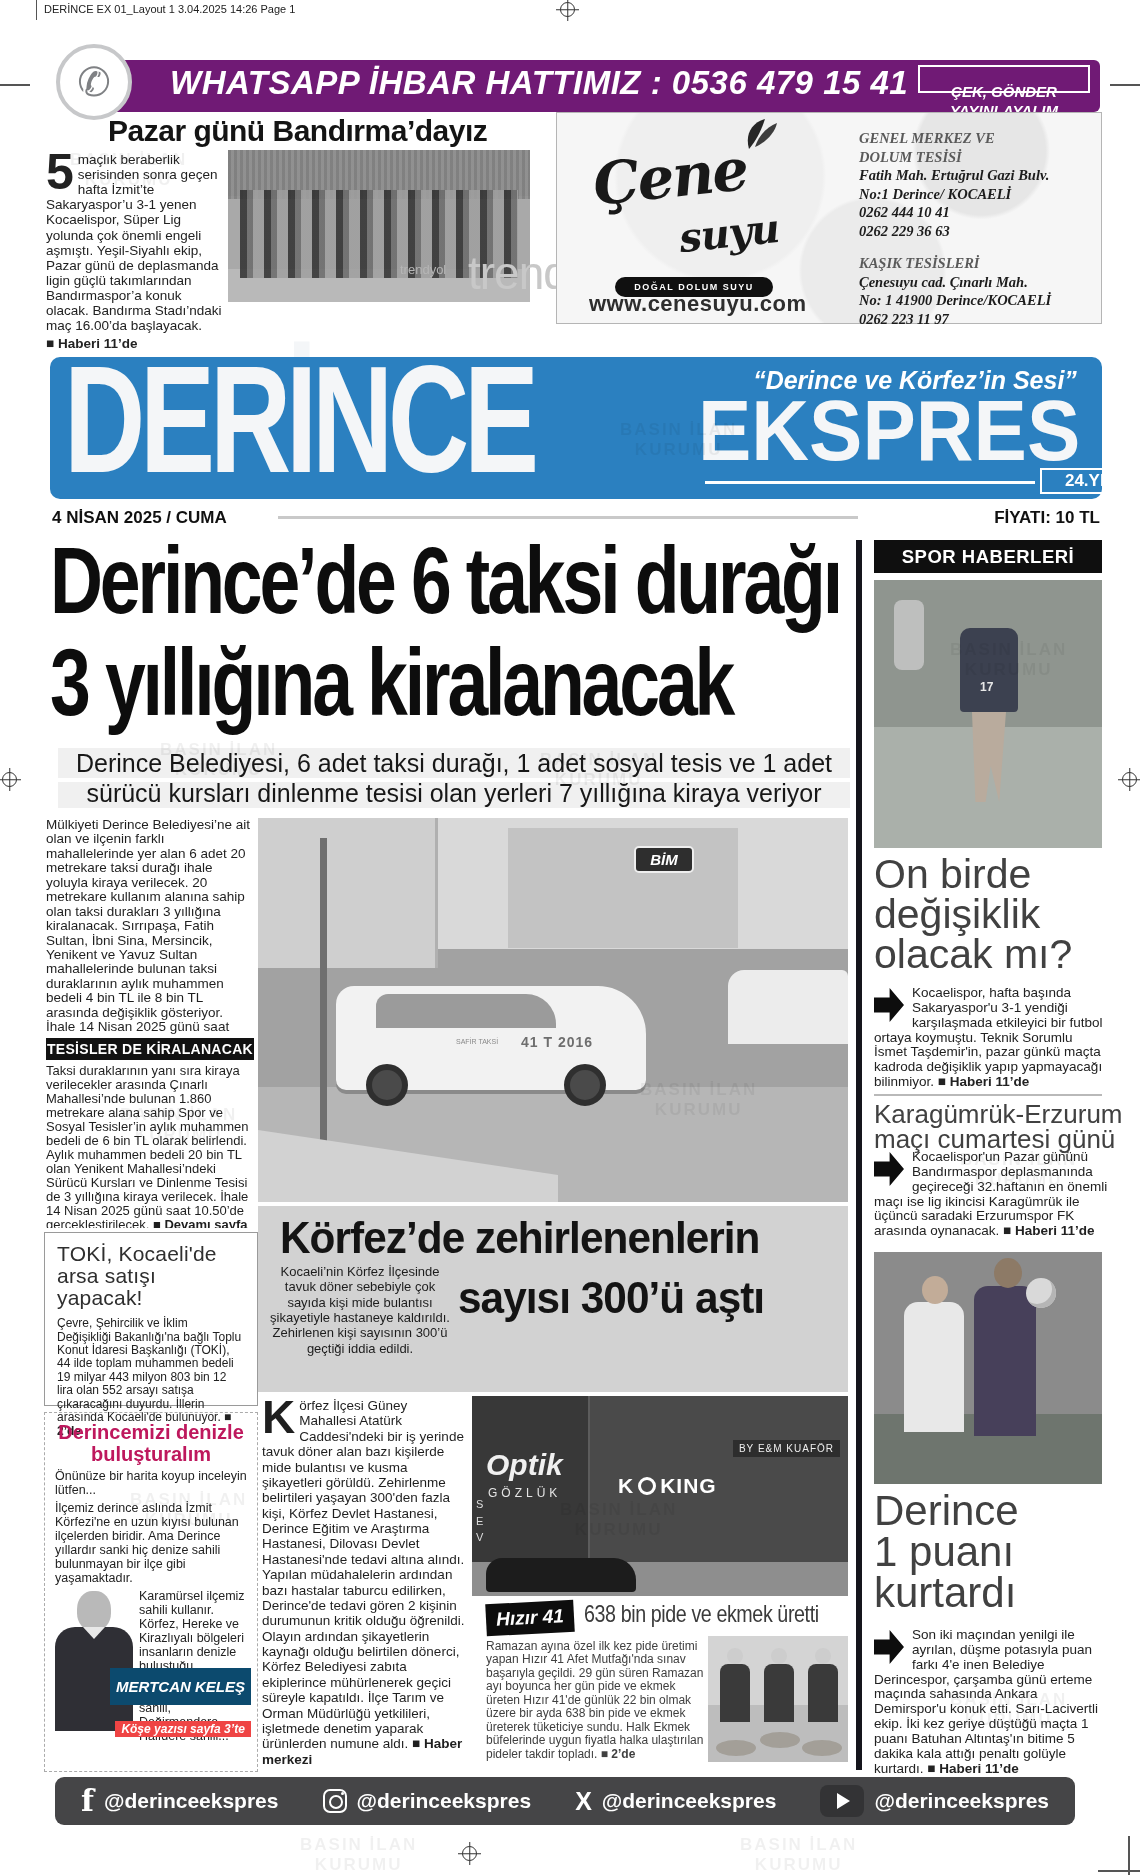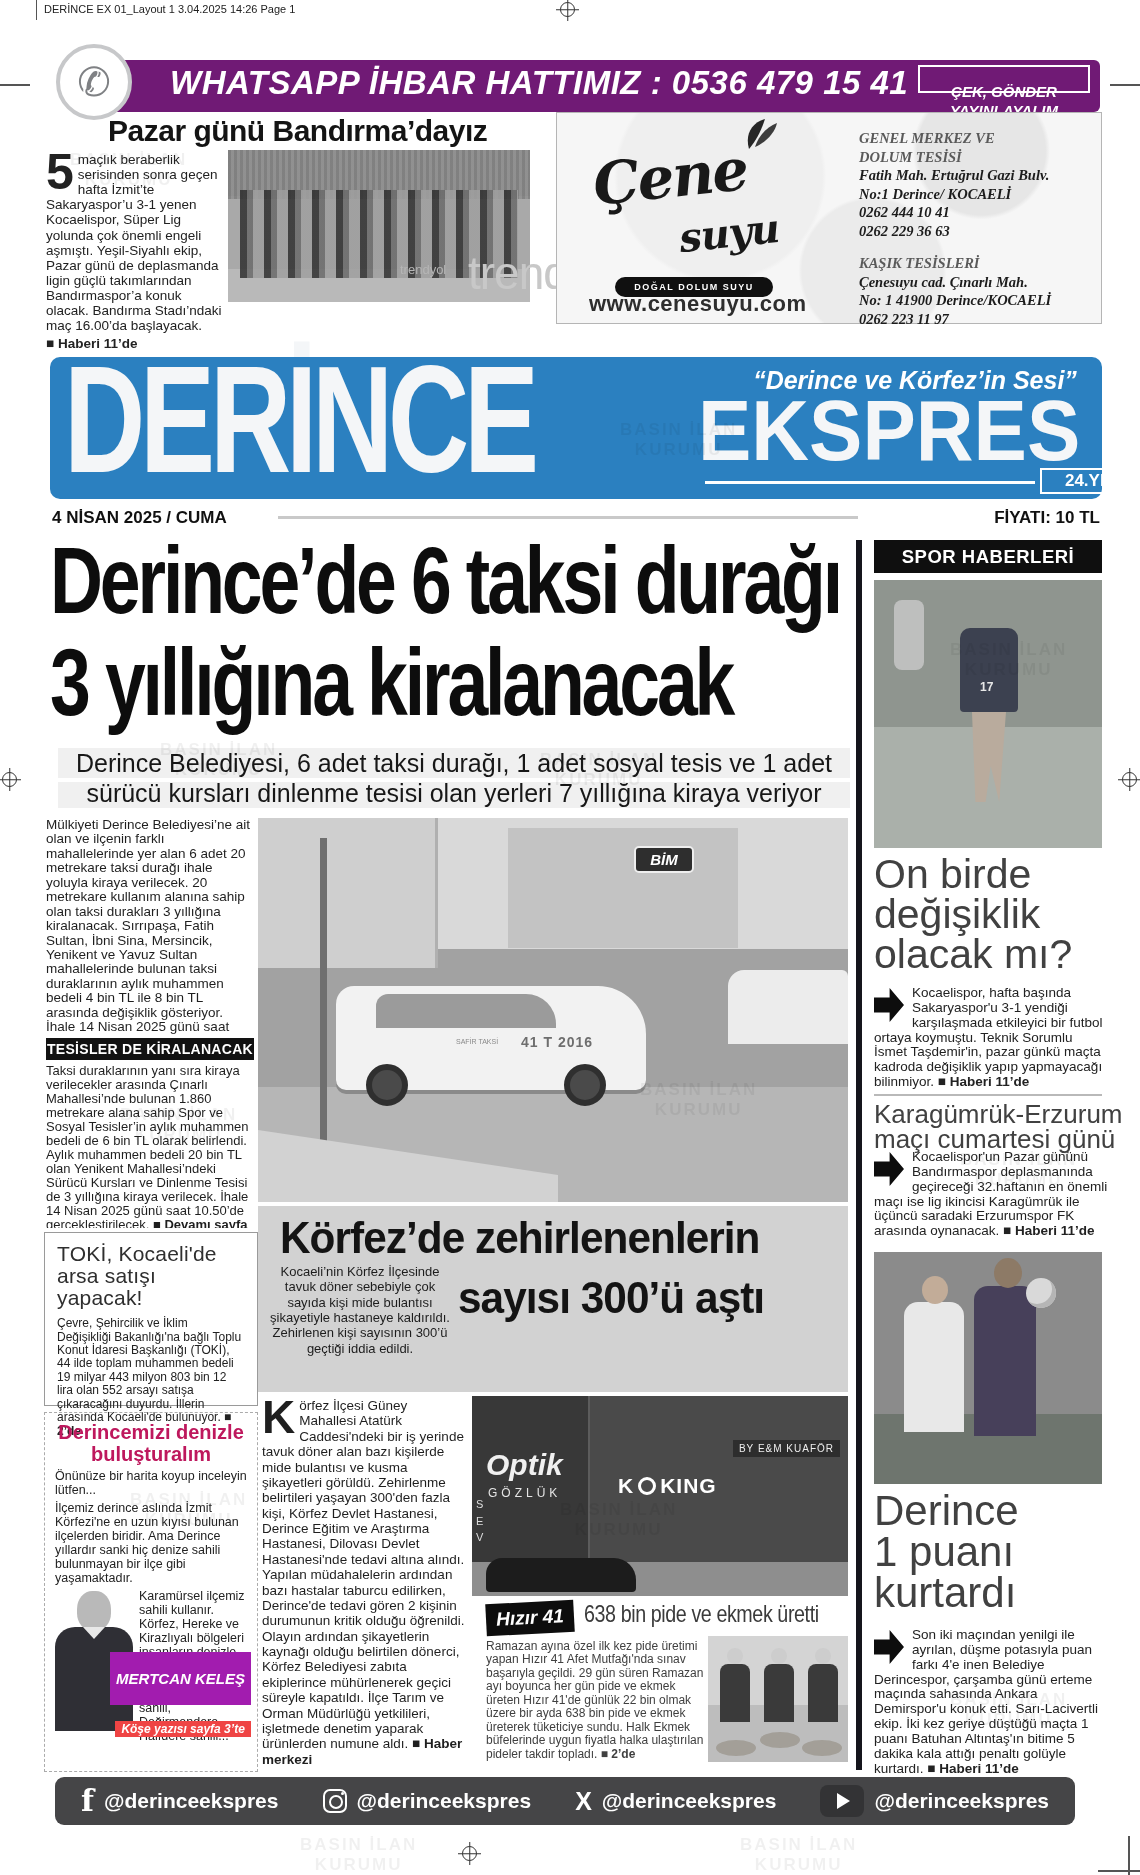--- a/index.html
+++ b/index.html
@@ -256,22 +256,22 @@
            color:#be185d; }
   .col-p { font-size:12.5px; line-height:1.12; color:#222; margin-top:4px; }
   .col-photo { float:left; width:78px; height:140px; margin:6px 6px 0 0; position:relative; }
   .col-head { position:absolute; left:22px; top:0; width:34px; height:40px;
               background:#b9b9b9; border-radius:45%; }
   .col-torso { position:absolute; left:0; top:36px; width:78px; height:104px;
                background:#2f2f35; border-radius:20px 20px 0 0; }
   .col-collar { position:absolute; left:28px; top:36px; width:22px; height:12px;
                 background:#e8e8e8; clip-path:polygon(0 0,100% 0,50% 100%); }
   .col-badge { position:absolute; right:6px; bottom:34px; text-align:right; }
-  .col-badge-name { display:inline-block; background:#a21caf; color:#fff;
-                    font-weight:900; font-style:italic; font-size:15px; padding:18px 6px; }
+  .col-badge-name { display:inline-block; background:#0c4a6e; color:#fff;
+                    font-weight:900; font-style:italic; font-size:15px; padding:10px 6px; }
   .col-badge-note { display:inline-block; background:#ef4444; color:#fff;
                     font-weight:800; font-style:italic; font-size:12px; padding:1px 6px;
                     margin-top:16px; }
 
   
   .footer-bar { left:55px; top:1777px; width:1020px; height:48px; background:#454547;
                 border-radius:9px; display:flex; align-items:center;
                 justify-content:space-between; padding:0 26px; z-index:4; }
   .f-item { display:flex; align-items:center; gap:10px; }
   .f-handle { color:#fff; font-weight:800; font-size:21px; }

